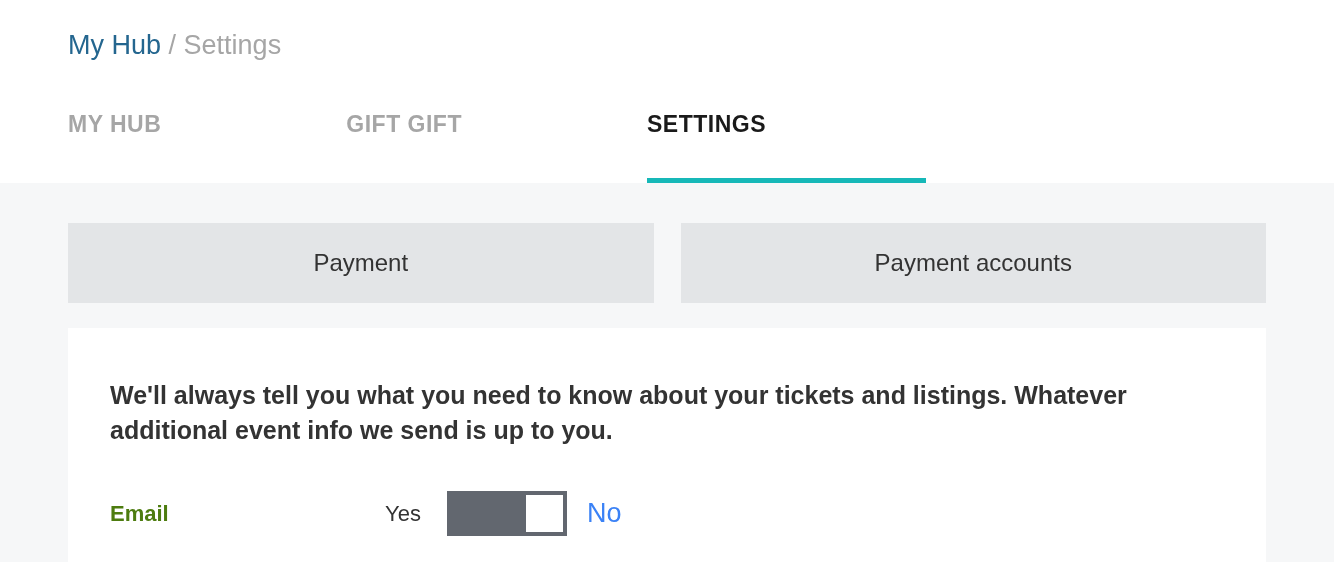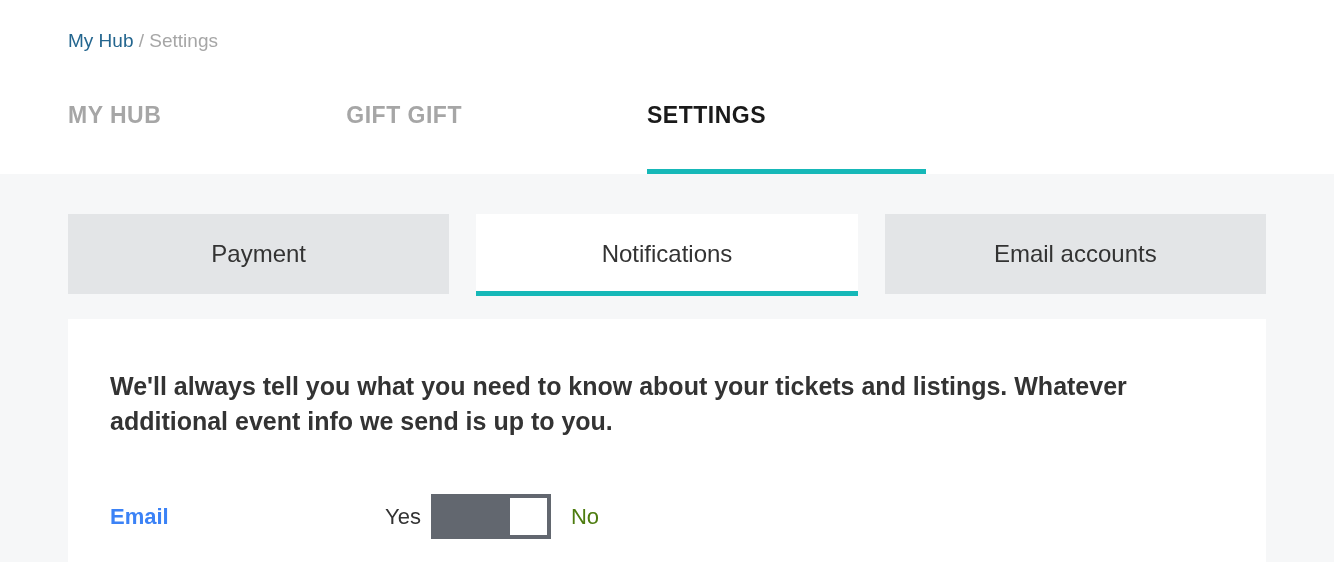--- a/index.html
+++ b/index.html
@@ -8,21 +8,21 @@
       box-sizing: border-box;
     }
     body {
       font-family: -apple-system, BlinkMacSystemFont, "Segoe UI", Helvetica, Arial, sans-serif;
       background: #ffffff;
       width: 1334px;
       height: 562px;
     }
     .breadcrumb {
       padding: 30px 0 0 68px;
-      font-size: 19px;
+      font-size: 27px;
       font-weight: 400;
     }
     .breadcrumb-link {
       color: #24668f;
       text-decoration: none;
     }
     .breadcrumb-sep {
       color: #a6a6a6;
     }
     .breadcrumb-current {
@@ -90,78 +90,77 @@
     .content-card {
       background: #ffffff;
       margin-top: 25px;
       padding: 50px 42px 30px 42px;
     }
     .description {
       font-size: 25px;
       font-weight: 700;
       color: #333333;
       line-height: 1.4;
-      margin-bottom: 55px;
+      margin-bottom: 43px;
     }
     .toggle-row {
       display: flex;
       align-items: center;
     }
     .toggle-label {
       font-size: 22px;
       font-weight: 700;
-      color: #3b82f6;
+      color: #4d7c0f;
       width: 275px;
     }
     .toggle-yes {
       font-size: 22px;
       color: #333333;
-      margin-right: 10px;
+      margin-right: 26px;
     }
     .toggle {
       width: 120px;
       height: 45px;
       background: #62676f;
       position: relative;
       cursor: pointer;
       margin-right: 20px;
     }
     .toggle-handle {
       position: absolute;
       right: 4px;
       top: 4px;
       width: 37px;
       height: 37px;
       background: #ffffff;
     }
     .toggle-no {
-      font-size: 22px;
-      color: #4d7c0f;
+      font-size: 27px;
+      color: #3b82f6;
     }
   </style>
 </head>
 <body>
 
 <div class="breadcrumb">
   <a href="#" class="breadcrumb-link">My Hub</a>
   <span class="breadcrumb-sep"> <span>/</span> </span>
   <span class="breadcrumb-current">Settings</span>
 </div>
 
 <div class="main-tabs">
   <div class="main-tab">MY HUB</div>
   <div class="main-tab">GIFT GIFT</div>
   <div class="main-tab active">SETTINGS</div>
 </div>
 
 <div class="gray-area">
   <div class="sub-tabs">
     <div class="sub-tab">Payment</div>
-    <div class="sub-tab active">Notifications</div>
-    <div class="sub-tab">Email accounts</div>
+    <div class="sub-tab">Payment accounts</div>
   </div>
 
   <div class="content-card">
     <div class="description">We'll always tell you what you need to know about your tickets and listings. Whatever additional event info we send is up to you.</div>
     <div class="toggle-row">
       <div class="toggle-label">Email</div>
       <div class="toggle-yes">Yes</div>
       <div class="toggle">
         <div class="toggle-handle"></div>
       </div>

